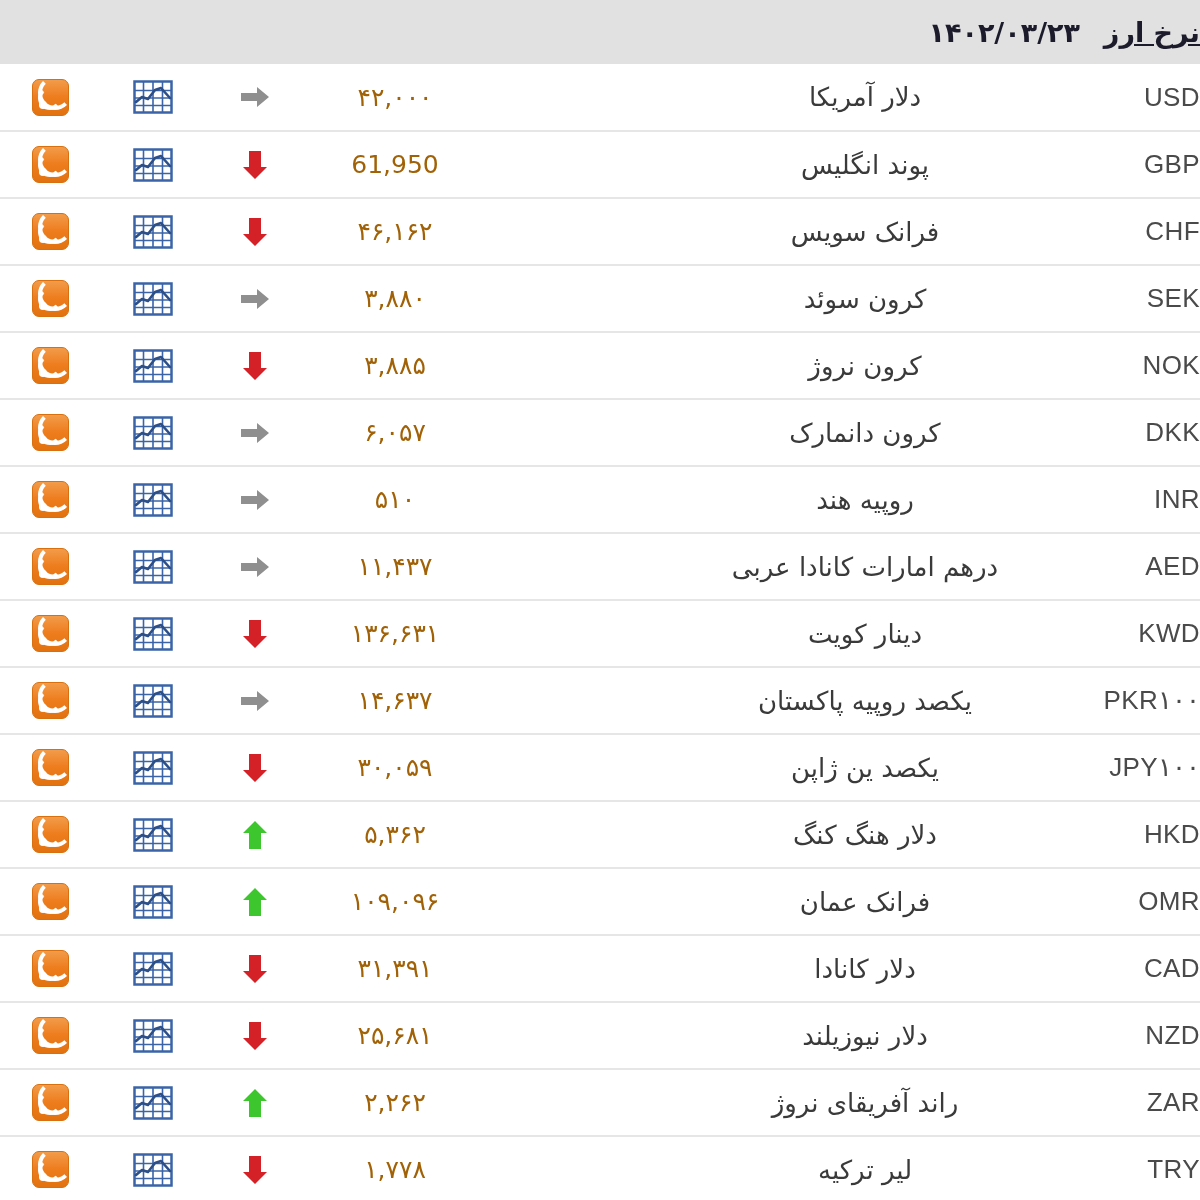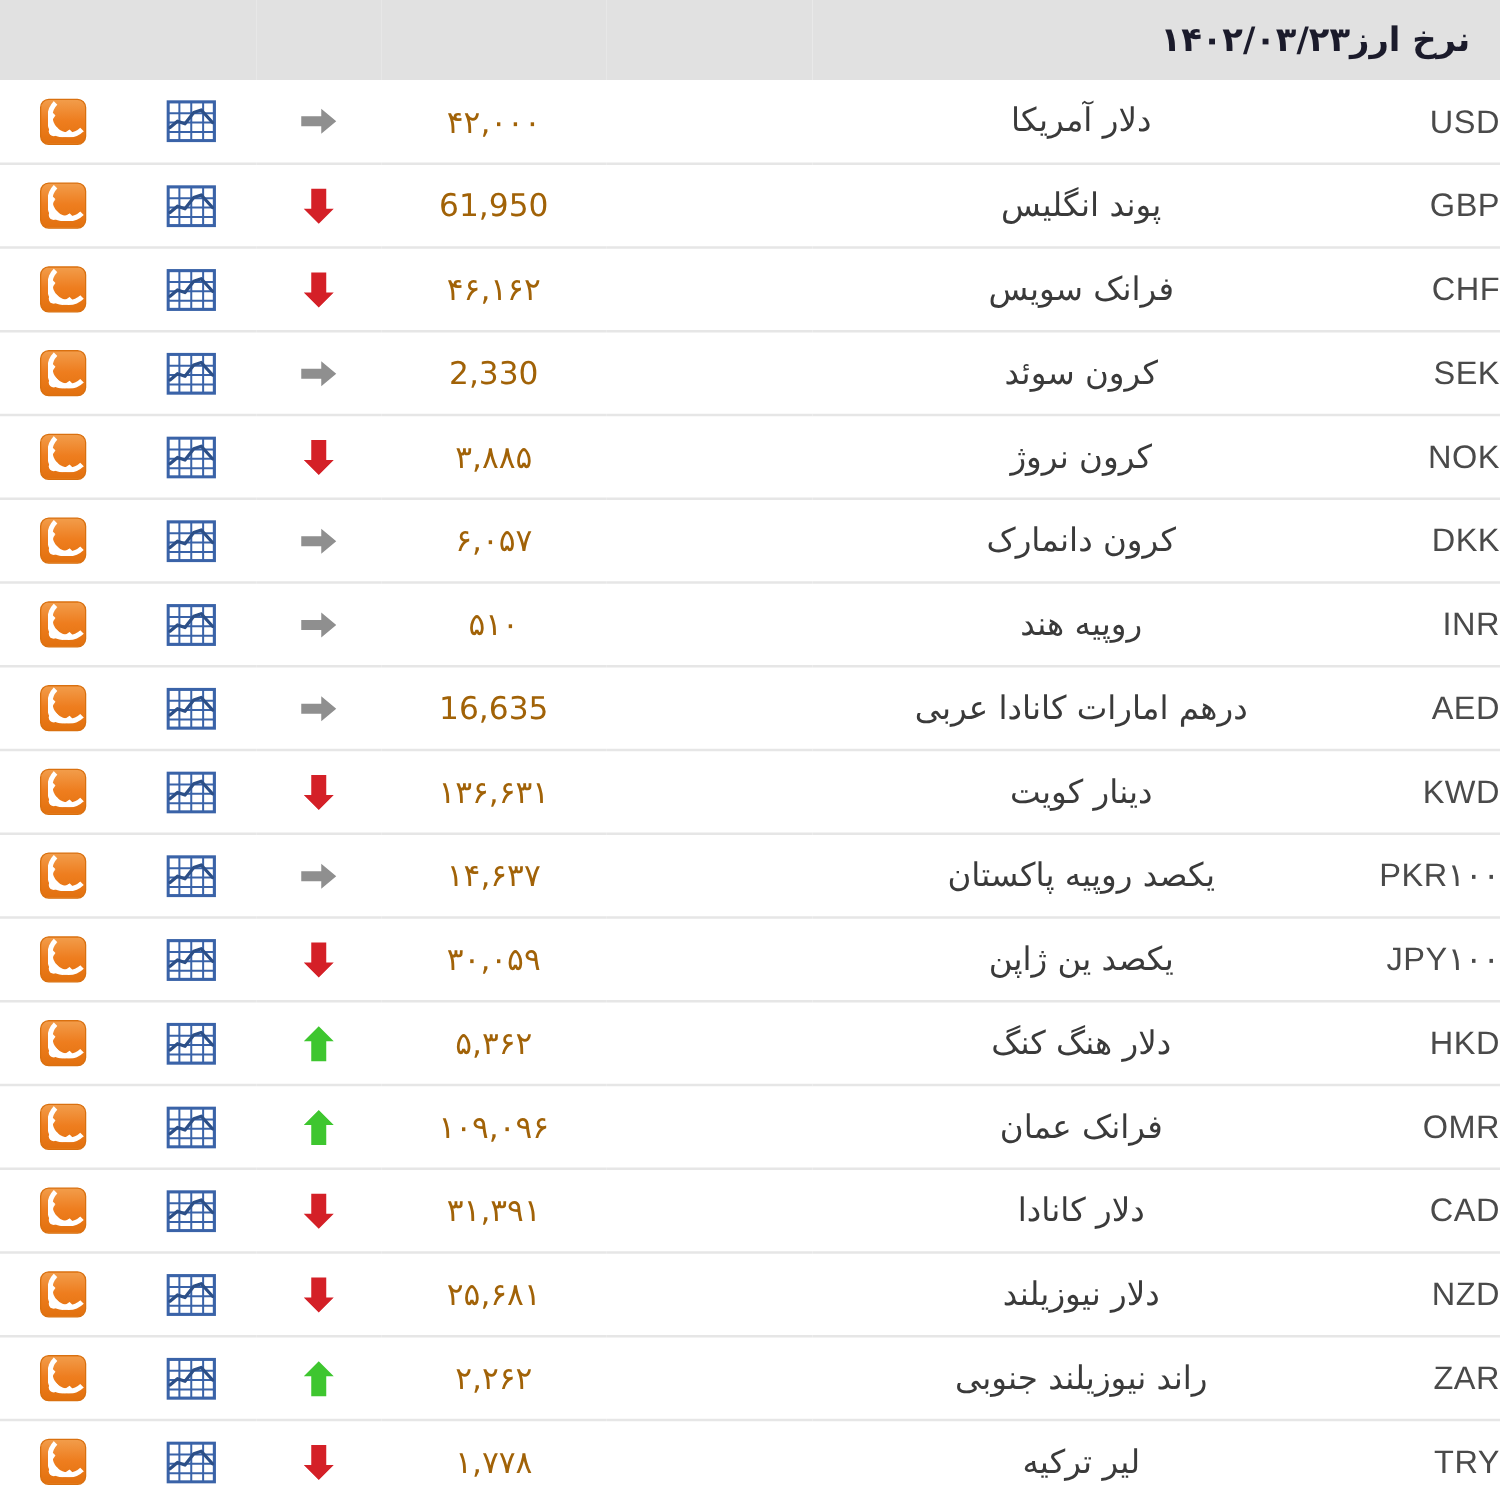--- a/index.html
+++ b/index.html
@@ -31,23 +31,24 @@
   .rate-table thead th {
     padding: 0 0;
     margin: 0;
     font-weight: bold;
     font-size: 27px;
     color: #1b1b2b;
     vertical-align: middle;
     white-space: nowrap;
   }
   th.col-code {
-    text-align: left;
+    text-align: right;
     padding-left: 0;
     padding-right: 0;
+    text-decoration: underline;
   }
   th.col-name {
     text-align: right;
   }
   th.col-blank { }
 
   
   .col-code   { width: 120px; }
   .col-name   { width: 430px; }
   .col-spacer { width: 165px; }
@@ -233,21 +234,21 @@
               <line x1="2" y1="25.5" x2="38" y2="25.5"></line>
             </g>
             <polyline points="3,22 9,17 15,19 22,10 28,8 37,18" fill="none" stroke="#2c4f87" stroke-width="2.6" stroke-linejoin="round" stroke-linecap="round"></polyline>
           </svg></td>
         <td class="cell-rss"><span class="rss-icon"><span class="dot"></span><span class="wave w1"></span><span class="wave w2"></span></span></td>
       </tr>
       <tr>
         <td class="cell-code">SEK</td>
         <td class="cell-name">کرون سوئد</td>
         <td></td>
-        <td class="cell-value">2,330</td>
+        <td class="cell-value">۳,۸۸۰</td>
         <td class="cell-trend"><svg class="arrow-svg" width="32" height="24" viewBox="0 0 32 24" aria-hidden="true">
             <path d="M2 8 L18 8 L18 2 L30 12 L18 22 L18 16 L2 16 Z" fill="#8f8f8f"></path>
           </svg></td>
         <td class="cell-chart"><svg class="chart-icon" viewBox="0 0 40 34" aria-hidden="true">
             <rect x="1.5" y="1.5" width="37" height="31" fill="#ffffff" stroke="#3a63a8" stroke-width="2.5"></rect>
             <g stroke="#3a63a8" stroke-width="1.6">
               <line x1="10.5" y1="2" x2="10.5" y2="32"></line>
               <line x1="20" y1="2" x2="20" y2="32"></line>
               <line x1="29.5" y1="2" x2="29.5" y2="32"></line>
               <line x1="2" y1="10.5" x2="38" y2="10.5"></line>
@@ -321,21 +322,21 @@
               <line x1="2" y1="25.5" x2="38" y2="25.5"></line>
             </g>
             <polyline points="3,22 9,17 15,19 22,10 28,8 37,18" fill="none" stroke="#2c4f87" stroke-width="2.6" stroke-linejoin="round" stroke-linecap="round"></polyline>
           </svg></td>
         <td class="cell-rss"><span class="rss-icon"><span class="dot"></span><span class="wave w1"></span><span class="wave w2"></span></span></td>
       </tr>
       <tr>
         <td class="cell-code">AED</td>
         <td class="cell-name">درهم امارات کانادا عربی</td>
         <td></td>
-        <td class="cell-value">16,635</td>
+        <td class="cell-value">۱۱,۴۳۷</td>
         <td class="cell-trend"><svg class="arrow-svg" width="32" height="24" viewBox="0 0 32 24" aria-hidden="true">
             <path d="M2 8 L18 8 L18 2 L30 12 L18 22 L18 16 L2 16 Z" fill="#8f8f8f"></path>
           </svg></td>
         <td class="cell-chart"><svg class="chart-icon" viewBox="0 0 40 34" aria-hidden="true">
             <rect x="1.5" y="1.5" width="37" height="31" fill="#ffffff" stroke="#3a63a8" stroke-width="2.5"></rect>
             <g stroke="#3a63a8" stroke-width="1.6">
               <line x1="10.5" y1="2" x2="10.5" y2="32"></line>
               <line x1="20" y1="2" x2="20" y2="32"></line>
               <line x1="29.5" y1="2" x2="29.5" y2="32"></line>
               <line x1="2" y1="10.5" x2="38" y2="10.5"></line>
@@ -495,21 +496,21 @@
               <line x1="2" y1="10.5" x2="38" y2="10.5"></line>
               <line x1="2" y1="18" x2="38" y2="18"></line>
               <line x1="2" y1="25.5" x2="38" y2="25.5"></line>
             </g>
             <polyline points="3,22 9,17 15,19 22,10 28,8 37,18" fill="none" stroke="#2c4f87" stroke-width="2.6" stroke-linejoin="round" stroke-linecap="round"></polyline>
           </svg></td>
         <td class="cell-rss"><span class="rss-icon"><span class="dot"></span><span class="wave w1"></span><span class="wave w2"></span></span></td>
       </tr>
       <tr>
         <td class="cell-code">ZAR</td>
-        <td class="cell-name">راند نیوزیلند جنوبی</td>
+        <td class="cell-name">راند آفریقای نروژ</td>
         <td></td>
         <td class="cell-value">۲,۲۶۲</td>
         <td class="cell-trend"><svg class="arrow-svg" width="26" height="30" viewBox="0 0 26 30" aria-hidden="true">
             <path d="M13 1 L25 13 L19 13 L19 29 L7 29 L7 13 L1 13 Z" fill="#3ec62f"></path>
           </svg></td>
         <td class="cell-chart"><svg class="chart-icon" viewBox="0 0 40 34" aria-hidden="true">
             <rect x="1.5" y="1.5" width="37" height="31" fill="#ffffff" stroke="#3a63a8" stroke-width="2.5"></rect>
             <g stroke="#3a63a8" stroke-width="1.6">
               <line x1="10.5" y1="2" x2="10.5" y2="32"></line>
               <line x1="20" y1="2" x2="20" y2="32"></line>

